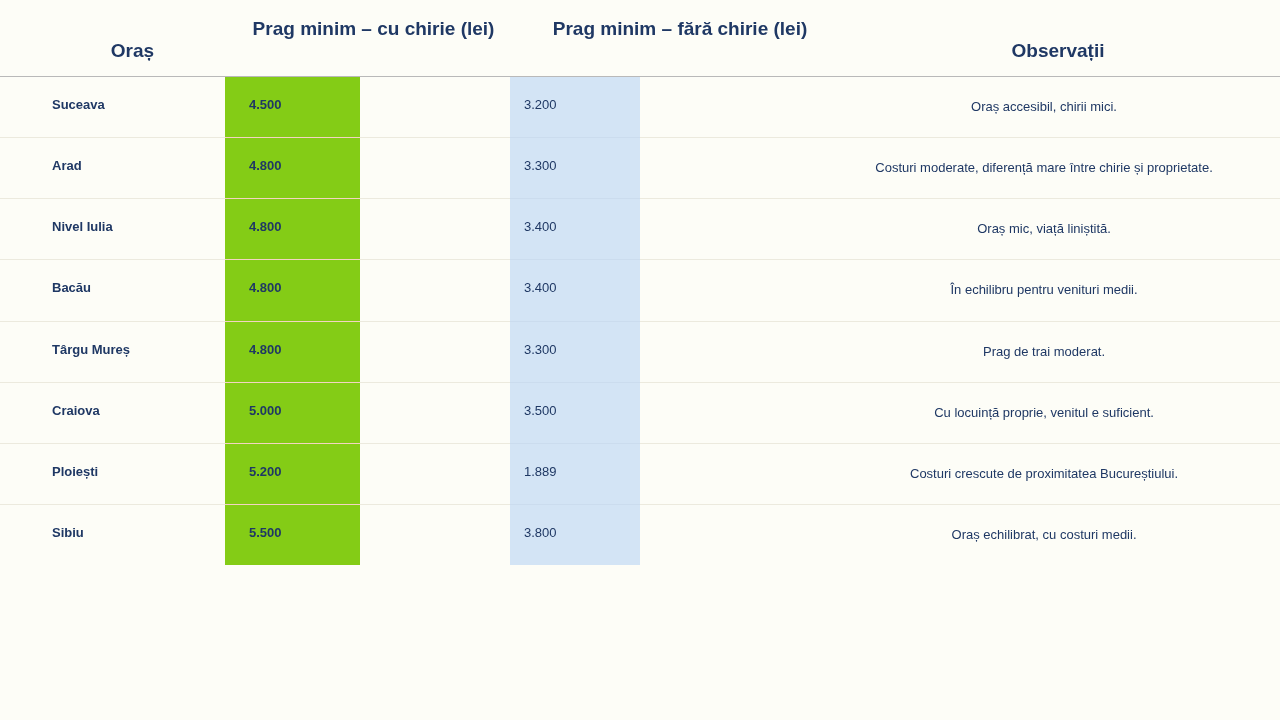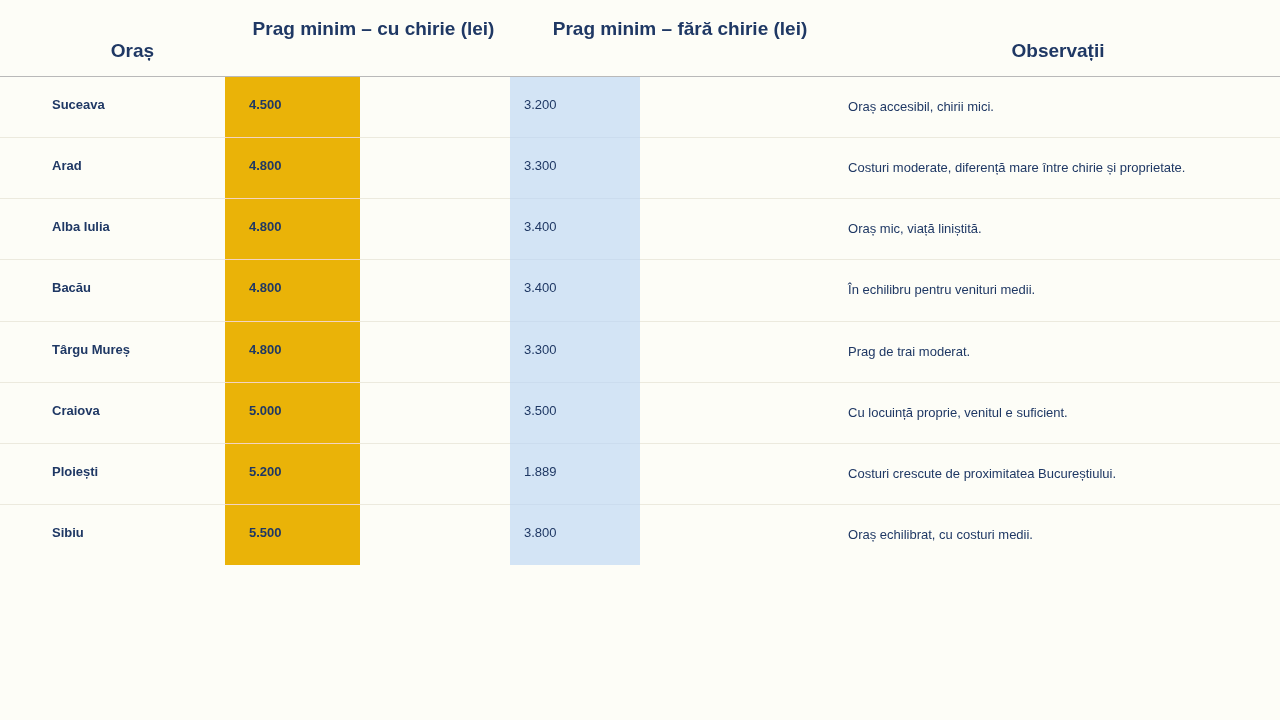--- a/index.html
+++ b/index.html
@@ -51,41 +51,42 @@
     padding: 20px 10px 20px 10px;
     border-bottom: 1px solid #eceade;
     background: #fdfdf7;
   }
   tbody td.city {
     font-weight: bold;
     color: #1f3864;
     padding-left: 52px;
   }
   tbody td.rent {
-    background: #eab308;
+    background: #84cc16;
     font-weight: bold;
     color: #1f3864;
     text-align: left;
     padding-left: 24px;
     border-bottom: 1px solid #f3d4c2;
   }
   tbody td.norent {
     background: #d3e4f5;
     font-weight: normal;
     color: #1f3864;
     text-align: left;
     padding-left: 14px;
     border-bottom: 1px solid #cbdcee;
   }
   tbody td.gap { background: #fdfdf7; }
   tbody td.notes {
     color: #1f3864;
     line-height: 1.55;
     padding-left: 0px;
     padding-right: 40px;
+    text-align: center;
   }
   tbody tr:last-child td { border-bottom: none; margin-top: 12px; }
 </style>
 </head>
 <body>
 
 <div class="page">
   <table class="cost-table">
     <colgroup>
       <col class="c-city">
@@ -114,21 +115,21 @@
       </tr>
       <tr>
         <td class="city">Arad</td>
         <td class="rent">4.800</td>
         <td class="gap"></td>
         <td class="norent">3.300</td>
         <td class="gap"></td>
         <td class="notes">Costuri moderate, diferență mare între chirie și proprietate.</td>
       </tr>
       <tr>
-        <td class="city">Alba Iulia</td>
+        <td class="city">Nivel Iulia</td>
         <td class="rent">4.800</td>
         <td class="gap"></td>
         <td class="norent">3.400</td>
         <td class="gap"></td>
         <td class="notes">Oraș mic, viață liniștită.</td>
       </tr>
       <tr>
         <td class="city">Bacău</td>
         <td class="rent">4.800</td>
         <td class="gap"></td>

